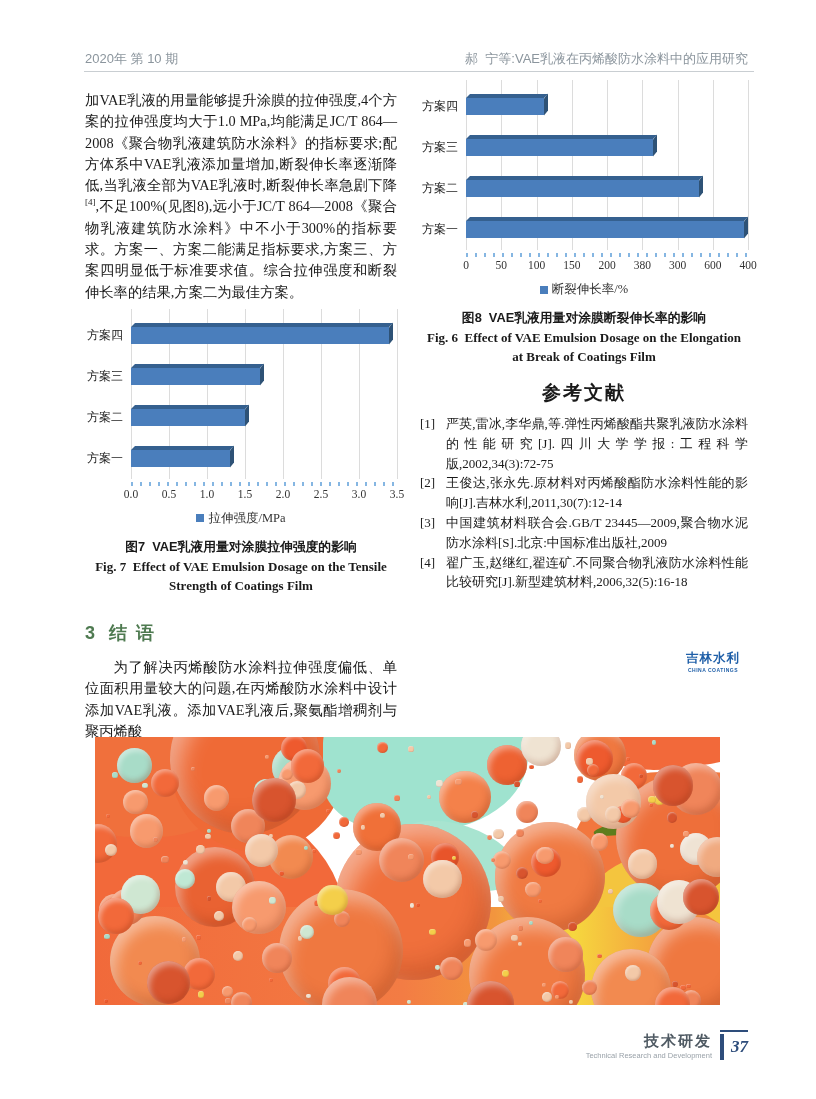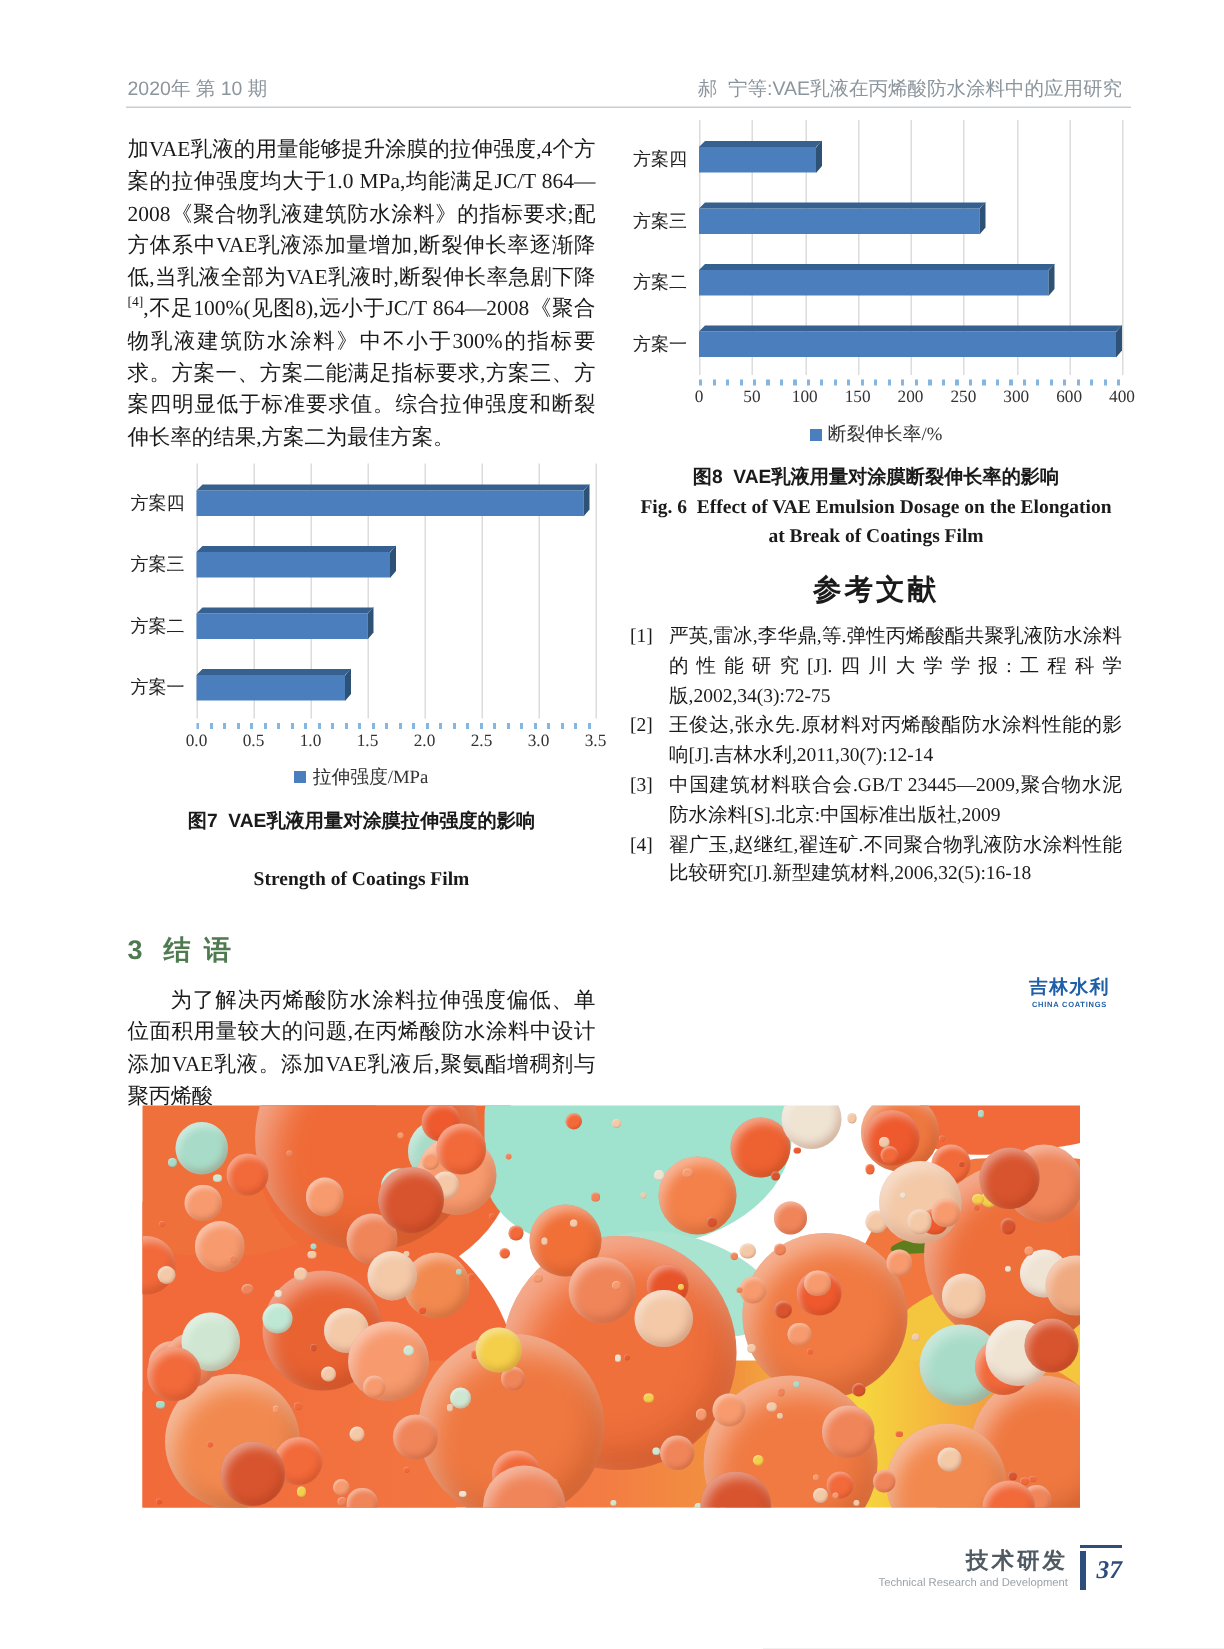--- a/index.html
+++ b/index.html
@@ -56,21 +56,21 @@
   
   .logo{position:absolute;left:678px;top:648px;width:70px;text-align:center;background:#fff;padding-top:2px;}
   .logo-cn{font-size:12.5px;font-weight:bold;color:#1f5fa8;letter-spacing:1px;
            font-family:"Liberation Sans","DejaVu Sans",sans-serif;}
   .logo-en{font-size:5px;color:#1f5fa8;letter-spacing:.5px;font-weight:bold;
            font-family:"Liberation Sans","DejaVu Sans",sans-serif;}
   
   .artwork{position:absolute;left:95px;top:737px;width:625px;height:268px;background:#fff;overflow:hidden;}
   .blob{position:absolute;}
   
-  .footer{position:absolute;right:68px;top:1030px;display:flex;align-items:center;}
+  .footer{position:absolute;right:68px;top:1030px;display:flex;align-items:flex-end;}
   .ftr-text{text-align:right;margin-right:8px;}
   .ftr-cn{font-size:15px;font-weight:bold;color:#4f5a63;letter-spacing:2px;
           font-family:"Liberation Sans","DejaVu Sans",sans-serif;}
   .ftr-en{font-size:7.5px;color:#9aa2a9;font-family:"Liberation Sans","DejaVu Sans",sans-serif;}
   .pagebox{display:flex;align-items:flex-start;border-top:2px solid #2e4d7b;padding-top:2px;}
   .pagebar{width:4px;height:26px;background:#2e4d7b;margin-right:7px;}
   .pagenum{font-size:17px;font-style:italic;font-weight:bold;color:#2e4d7b;line-height:26px;}
 </style>
 </head>
 <body>
@@ -128,21 +128,21 @@
           <span class="c-tick" style="left: 85.7143%;">3.0</span>
           <span class="c-tick" style="left: 100%;">3.5</span>
         </div>
         <div class="c-legend">
           <span class="c-swatch" style="background: rgb(74, 126, 188);"></span>
           <span>拉伸强度/MPa</span>
         </div>
       </div>
 
     <div class="cap cap-cn">图7  VAE乳液用量对涂膜拉伸强度的影响</div>
-    <div class="cap" style="margin-top:1px;"><br><span>Strength of Coatings Film</span></div>
+    <div class="cap" style="margin-top:1px;"><span>Fig. 7  Effect of VAE Emulsion Dosage on the Tensile</span><br><span>Strength of Coatings Film</span></div>
 
     <div class="sec-head"><span class="sec-num">3</span><span>结  语</span></div>
 
     <p class="para indent">为了解决丙烯酸防水涂料拉伸强度偏低、单位面积用量较大的问题,在丙烯酸防水涂料中设计添加VAE乳液。添加VAE乳液后,聚氨酯增稠剂与聚丙烯酸</p>
   </div>
 
   <div class="col col-right">
     <div class="chart" style="margin-top:0;">
         <div class="c-body">
           <div class="c-labels">
@@ -177,21 +177,21 @@
             </div>
           </div>
         </div>
         <div class="c-floor"></div>
         <div class="c-axis">
           <span class="c-tick" style="left: 0%;">0</span>
           <span class="c-tick" style="left: 12.5%;">50</span>
           <span class="c-tick" style="left: 25%;">100</span>
           <span class="c-tick" style="left: 37.5%;">150</span>
           <span class="c-tick" style="left: 50%;">200</span>
-          <span class="c-tick" style="left: 62.5%;">250</span>
+          <span class="c-tick" style="left: 62.5%;">380</span>
           <span class="c-tick" style="left: 75%;">300</span>
           <span class="c-tick" style="left: 87.5%;">600</span>
           <span class="c-tick" style="left: 100%;">400</span>
         </div>
         <div class="c-legend">
           <span class="c-swatch" style="background: rgb(74, 126, 188);"></span>
           <span>断裂伸长率/%</span>
         </div>
       </div>
 

